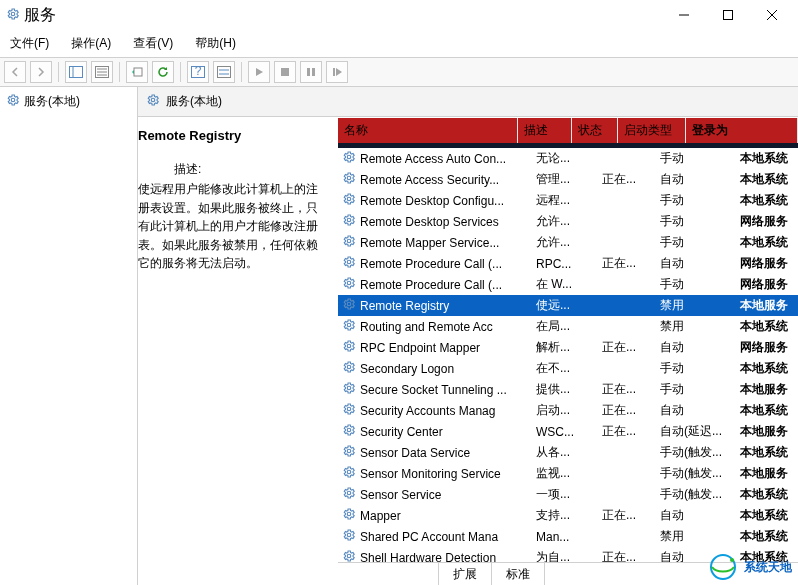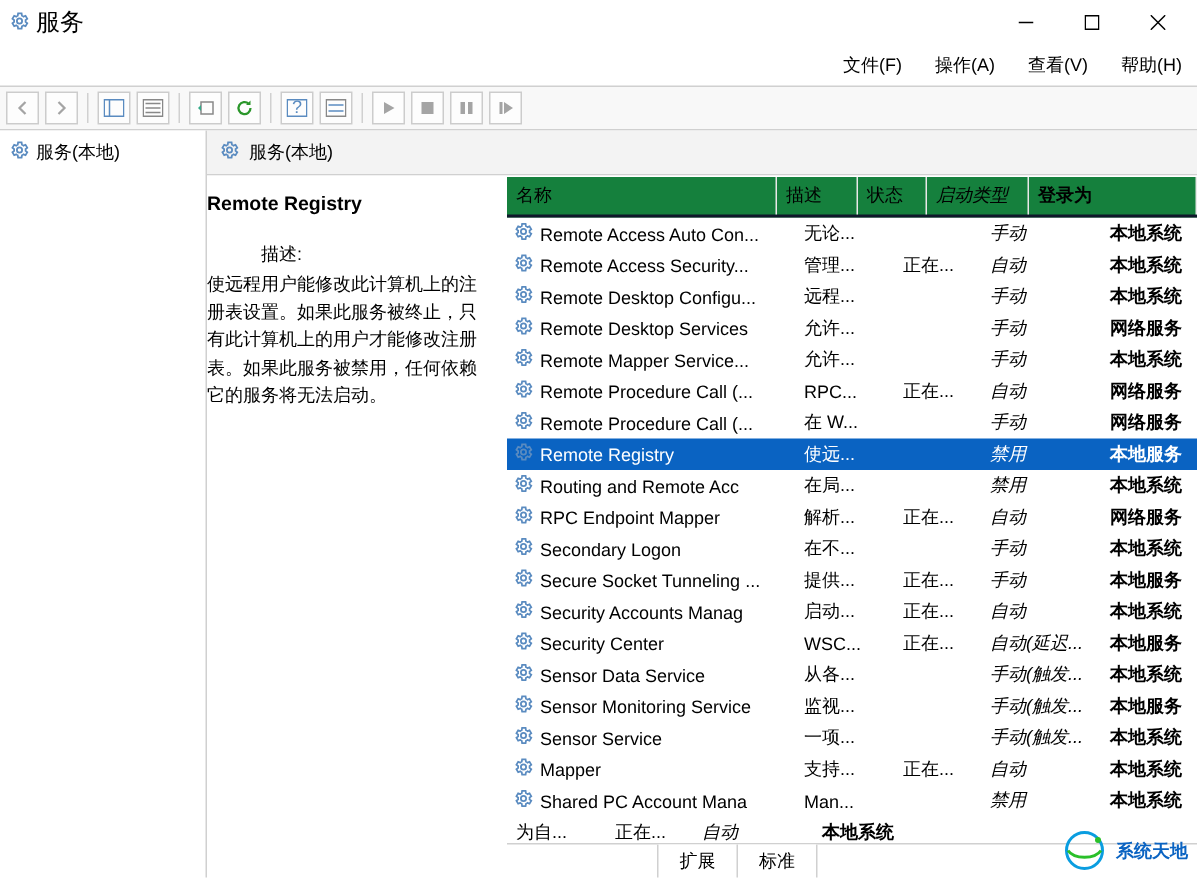--- a/index.html
+++ b/index.html
@@ -5,21 +5,21 @@
   * { box-sizing: border-box; margin: 0; padding: 0; font-family: "Microsoft YaHei", "Segoe UI", sans-serif; font-size: 12px; }
   html, body { width: 798px; height: 585px; background: #fff; overflow: hidden; }
 
   .titlebar { display: flex; align-items: center; height: 30px; padding: 0 4px; }
   .titlebar .gear { margin: 0 4px 0 2px; }
   .titlebar .title { flex: 1; font-size: 16px; color: #000; }
   .win-btns { display: flex; }
   .win-btn { width: 44px; height: 28px; display:flex; align-items:center; justify-content:center; }
   .win-btn svg { stroke: #000; }
 
-  .menubar { display: flex; gap: 14px; padding: 3px 6px; color:#000; border-bottom: 1px solid #d0d0d0; justify-content: flex-end; }
+  .menubar { display: flex; gap: 14px; padding: 3px 6px; color:#000; border-bottom: 1px solid #d0d0d0; }
   .menubar span { padding: 2px 4px; }
 
   .toolbar { display:flex; align-items:center; gap:4px; padding: 3px 4px; border-bottom: 1px solid #d0d0d0; background:#f8f8f8; }
   .tbtn { width:22px; height:22px; border:1px solid #ccc; display:flex; align-items:center; justify-content:center; background:#fdfdfd; }
   .tbtn.dis svg { opacity:.35; }
   .tsep { width:1px; height:20px; background:#d0d0d0; margin:0 2px; }
 
   .ic { display:inline-block; vertical-align:middle; }
 
   .client { display:flex; height: calc(585px - 30px - 25px - 30px); }
@@ -29,23 +29,23 @@
   .right-pane { flex:1; display:flex; flex-direction:column; }
   .right-header { display:flex; align-items:center; gap:6px; padding:6px 8px; border-bottom:1px solid #d0d0d0; background:#f3f3f3; }
   .content { flex:1; display:flex; overflow:hidden; border-top:1px solid #fff; }
 
   .detail-pane { width:200px; padding:10px 10px 10px 0; }
   .detail-title { font-weight:bold; margin-bottom:18px; font-size:13px; }
   .detail-desc-label { margin-bottom:2px;margin-left:36px; }
   .detail-desc { line-height:1.55; }
 
   .list-pane { flex:1; display:flex; flex-direction:column; }
-  .colhdr { display:flex; border-bottom:2px solid #0f172a; background:#15803d; }
+  .colhdr { display:flex; border-bottom:5px solid #0f172a; background:#b91c1c; }
   .colhdr div { padding:4px 6px; border-right:1px solid #e8e8e8; font-size:12px; color:#000; }
-  .c-name{ width:180px; } .c-desc{ width:54px; } .c-stat{ width:46px; } .c-start{ width:68px;font-style:italic; } .c-logon{ flex:1;font-weight:bold; }
+  .c-name{ width:180px; } .c-desc{ width:54px; } .c-stat{ width:46px; } .c-start{ width:68px; } .c-logon{ flex:1;font-weight:bold; }
 
   .rows { overflow-y:auto; flex:1; }
   .row { display:flex; align-items:center; height:21px;gap:12px; }
   .row .c-name{ display:flex; align-items:center; gap:4px; padding-left:4px; }
   .row div { overflow:hidden; white-space:nowrap; text-overflow:ellipsis; font-size:12px; }
   .row .c-desc, .row .c-stat, .row .c-start, .row .c-logon { padding-left:6px; }
   .row.sel { background:#0a63c2; color:#fff; }
 
   .tabs { display:flex; gap:0; border-top:1px solid #d0d0d0; background:#fff; padding-left:100px; }
   .tab { padding:3px 14px; border:1px solid #d0d0d0; border-top:none; background:#fff; font-size:12px; }
@@ -450,20 +450,27 @@
                     <path d="M19 12a7 7 0 0 0-.1-1l2-1.6-2-3.4-2.4 1a7 7 0 0 0-1.7-1l-.4-2.6h-4l-.4 2.6a7 7 0 0 0-1.7 1l-2.4-1-2 3.4 2 1.6a7 7 0 0 0 0 2l-2 1.6 2 3.4 2.4-1a7 7 0 0 0 1.7 1l.4 2.6h4l.4-2.6a7 7 0 0 0 1.7-1l2.4 1 2-3.4-2-1.6c0-.3.1-.7.1-1z"></path>
                   </svg></span>
                 <span>Shared PC Account Mana</span>
               </div>
               <div class="c-desc">Man...</div>
               <div class="c-stat"></div>
               <div class="c-start">禁用</div>
               <div class="c-logon">本地系统</div>
             </div>
             <div class="row">
+              <div class="c-name">
+                <span class="ic"><svg width="14" height="14" viewBox="0 0 24 24" fill="none" stroke="#5a8bc0" stroke-width="2">
+                    <circle cx="12" cy="12" r="3"></circle>
+                    <path d="M19 12a7 7 0 0 0-.1-1l2-1.6-2-3.4-2.4 1a7 7 0 0 0-1.7-1l-.4-2.6h-4l-.4 2.6a7 7 0 0 0-1.7 1l-2.4-1-2 3.4 2 1.6a7 7 0 0 0 0 2l-2 1.6 2 3.4 2.4-1a7 7 0 0 0 1.7 1l.4 2.6h4l.4-2.6a7 7 0 0 0 1.7-1l2.4 1 2-3.4-2-1.6c0-.3.1-.7.1-1z"></path>
+                  </svg></span>
+                <span>Shell Hardware Detection</span>
+              </div>
               <div class="c-desc">为自...</div>
               <div class="c-stat">正在...</div>
               <div class="c-start">自动</div>
               <div class="c-logon">本地系统</div>
             </div>
           </div>
         <div class="tabs">
           <div class="tab">扩展</div>
           <div class="tab">标准</div>
         </div>

